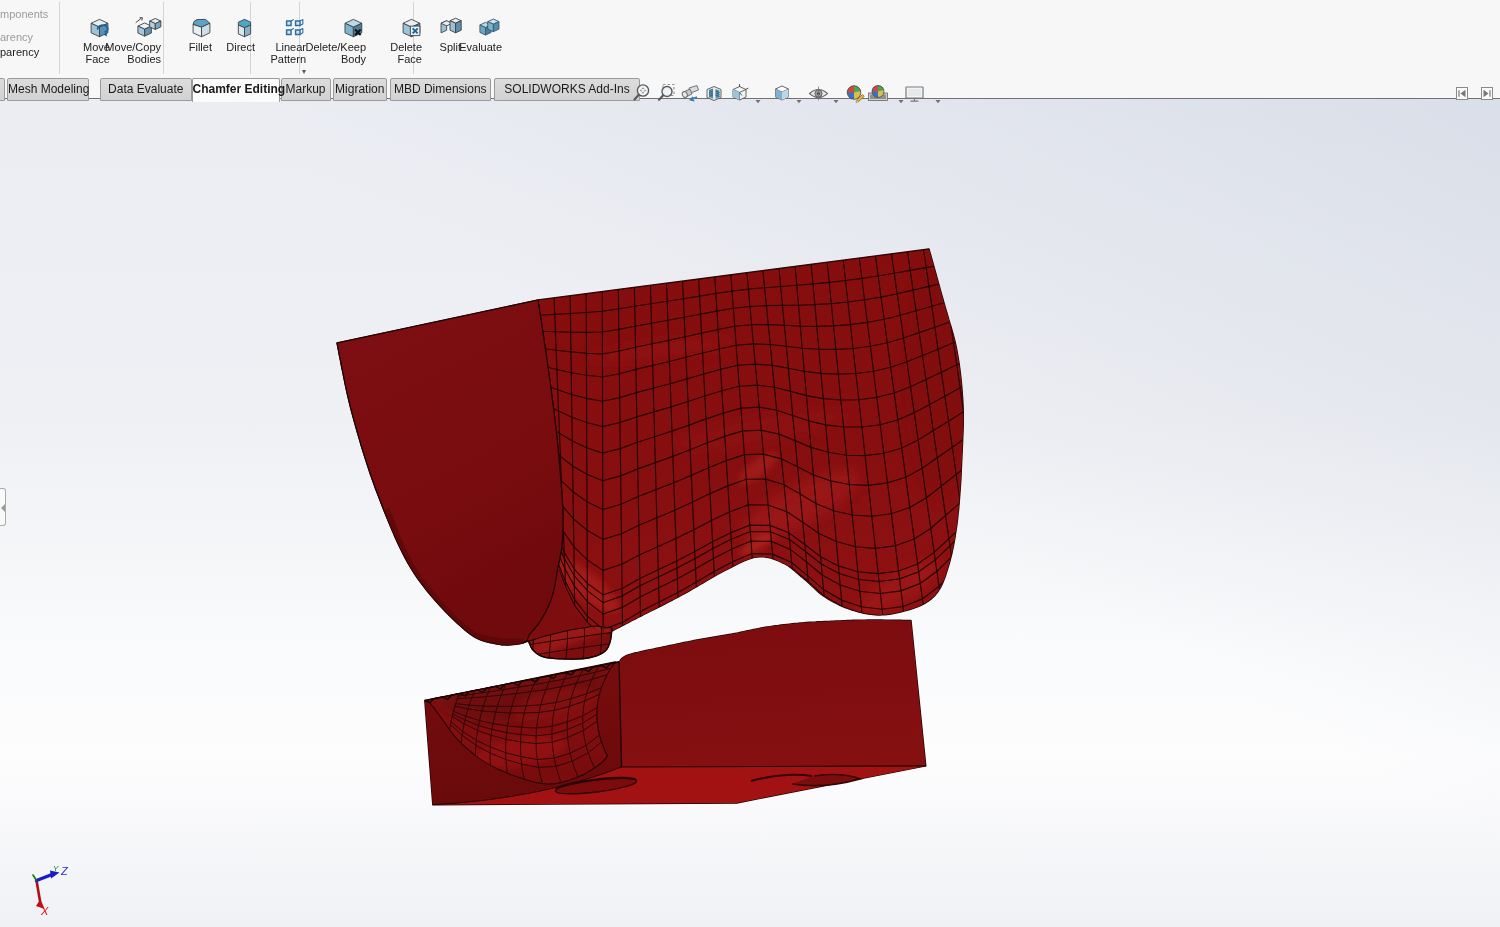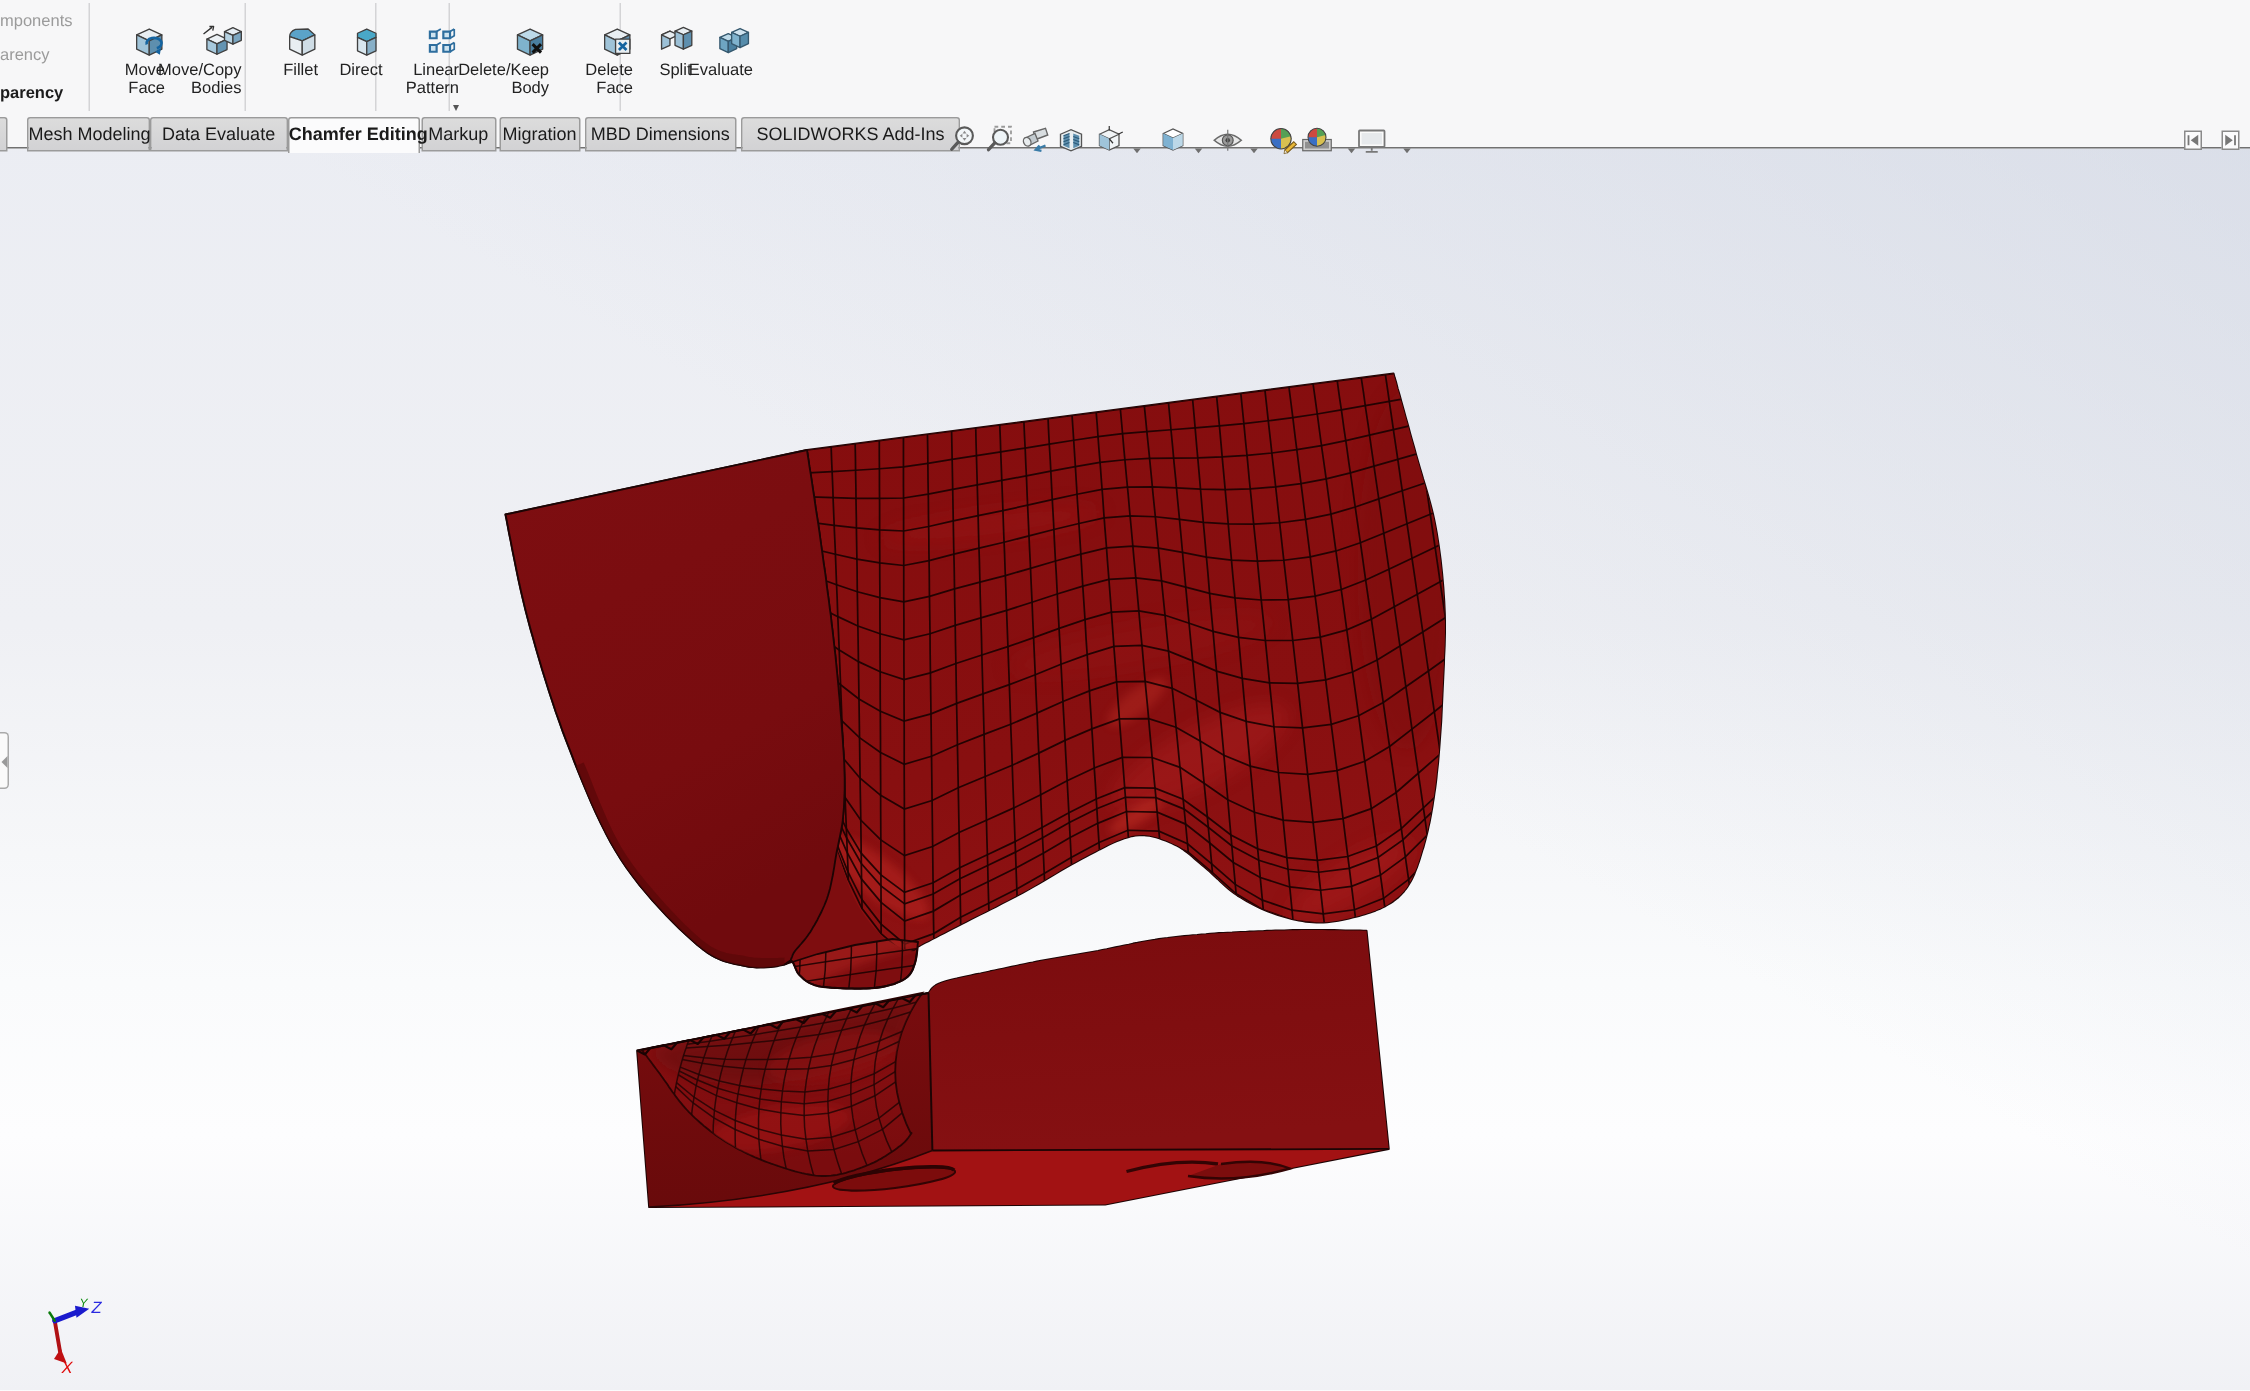--- a/index.html
+++ b/index.html
@@ -196,21 +196,21 @@
 <text x="53" y="871" font-size="8" fill="#0a8a0a" font-family="Liberation Sans, sans-serif" font-style="italic">Y</text>
 </svg>
 <div id="ribbon">
 <div class="rsep" style="left:59px"></div>
       <div class="rsep" style="left:163px"></div>
       <div class="rsep" style="left:250px"></div>
       <div class="rsep" style="left:299px"></div>
       <div class="rsep" style="left:413px"></div>
 <div class="cutlab" style="top:8px">mponents</div>
 <div class="cutlab" style="top:31px">arency</div>
-<div class="cutlab" style="top:56px;color:#1c1c1c;font-weight:bold">parency</div>
+<div class="cutlab" style="top:46px;color:#1c1c1c;font-weight:normal">parency</div>
 <div class="rbtn" style="left:46px;width:64px">
         <div class="ric"><svg width="21" height="21" viewBox="0 0 21 21">
             <g stroke="#404040" stroke-width="0.8" stroke-linejoin="round">
 <path d="M3 6.5 L10.5 3 L18 6.5 L10.5 10 Z" fill="#e8eef2"></path>
 <path d="M3 6.5 L10.5 10 L10.5 18.5 L3 15 Z" fill="#9fc3d8"></path>
 <path d="M10.5 10 L18 6.5 L18 15 L10.5 18.5 Z" fill="#5e8fae"></path>
 <path d="M9 12.2 a4.5 3.2 0 1 1 6 2.2" fill="none" stroke="#1464a0" stroke-width="1.6"></path>
               <path d="M14 16.5 L17.5 14.2 L16.8 18.3 Z" fill="#1464a0" stroke="none"></path>
             </g>
           </svg></div>
@@ -308,21 +308,21 @@
 <path d="M10 5 L15 7.3 L15 14 L10 11.7 Z" fill="#7fb2cd"></path>
 <path d="M15 7.3 L20 5 L20 11.7 L15 14 Z" fill="#568cab"></path>
 </g>
           </svg></div>
         <div class="rlab">Evaluate</div>
       </div>
 
 </div>
 <div id="tabs">
 <div class="tab" style="left:-4px;width:9px"></div>
-<div class="tab" style="left:18px;width:82px">Mesh Modeling</div>
+<div class="tab" style="left:7px;width:82px">Mesh Modeling</div>
       <div class="tab" style="left:100px;width:91.5px">Data Evaluate</div>
       <div class="tab active" style="left:191.5px;width:88.5px">Chamfer Editing</div>
       <div class="tab" style="left:280.5px;width:50px">Markup</div>
       <div class="tab" style="left:333px;width:53.5px">Migration</div>
       <div class="tab" style="left:389.5px;width:101.5px">MBD Dimensions</div>
       <div class="tab" style="left:494px;width:146px">SOLIDWORKS Add-Ins</div>
 <div style="position:absolute;left:632px;top:5px;width:19px;height:19px"><svg width="19" height="19" viewBox="0 0 19 19">
           <circle cx="11" cy="7.5" r="5.6" fill="#f2f6f8" stroke="#5a5a5a" stroke-width="1.4"></circle>
           <path d="M6.8 11.8 L2.5 16.5" stroke="#5a5a5a" stroke-width="2.2" stroke-linecap="round"></path>
           <g fill="#8a8a8a">

